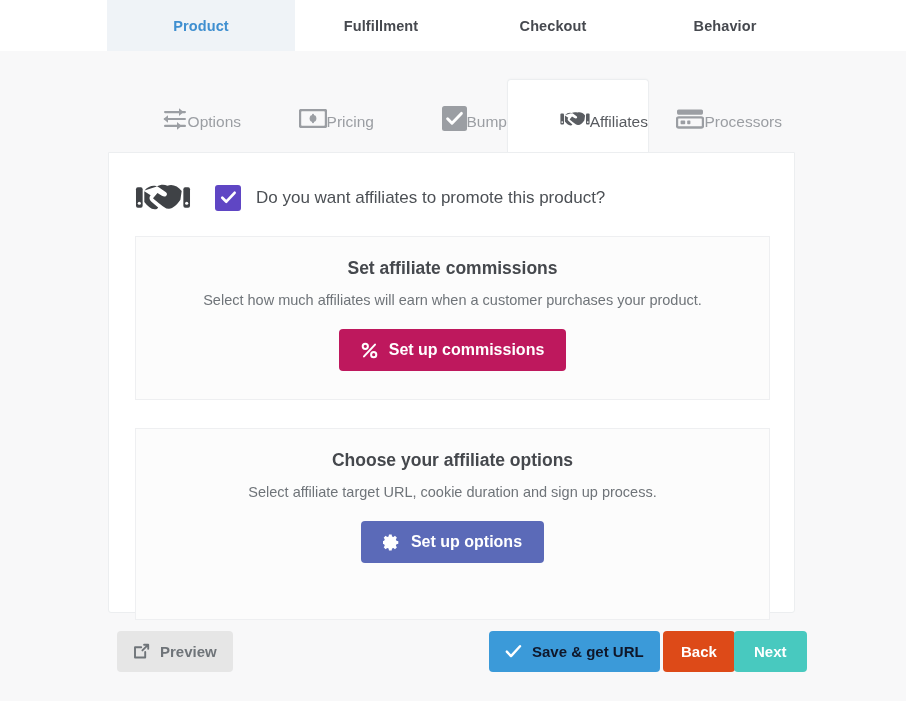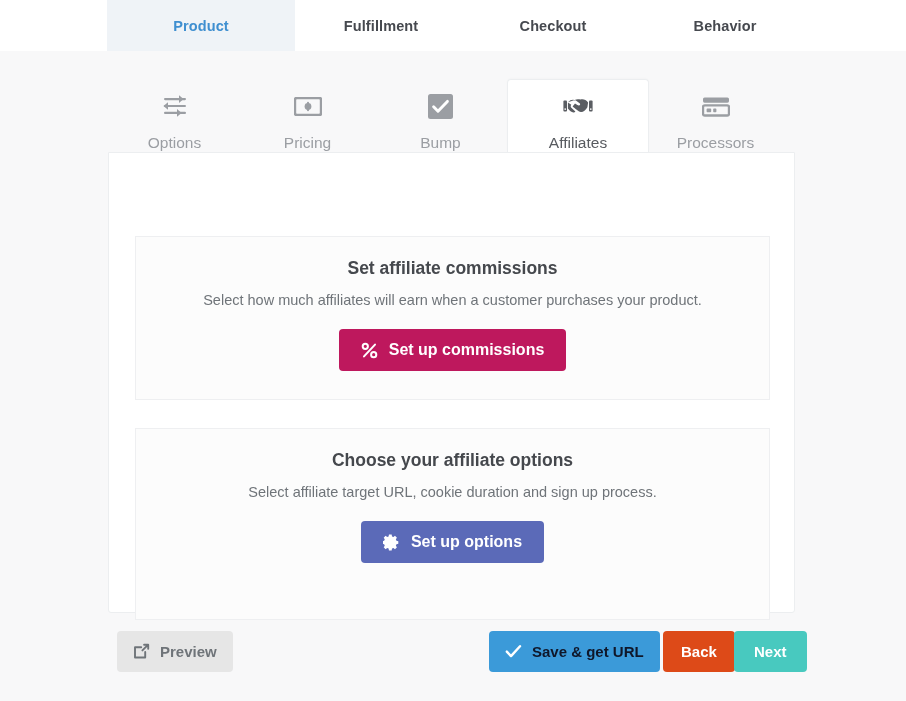--- a/index.html
+++ b/index.html
@@ -62,23 +62,23 @@
     position: absolute;
     left: 108px; top: 80px;
     width: 687px; height: 72px;
     display: flex;
     align-items: flex-end;
   }
   .subtab {
     width: 133px;
     height: 72px;
     display: flex;
-    flex-direction: column;
-    align-items: center;
-    justify-content: space-between;
+    flex-direction: row;
+    align-items: center;
+    justify-content: flex-end;
     padding-top: 12px;
     cursor: pointer;
     user-select: none;
   }
   .subtab .ico {
     height: 28px;
     display: flex;
     align-items: center;
     justify-content: center;
     margin-bottom: 7px;
@@ -325,20 +325,46 @@
           <rect x="11.2" y="12.6" width="3.2" height="3.6" rx="0.8" fill="#9b9ea3"></rect>
         </svg>
       </span>
       <span class="lbl">Processors</span>
     </div>
 
   </div>
 
   <div class="panel">
 
+    <div class="qrow">
+      <span class="handshake">
+        <svg width="56" height="37" viewBox="0 0 30 20">
+          <g fill="#3f4246">
+            <rect x="0.4" y="4.5" width="3.6" height="11" rx="1"></rect>
+            <circle cx="2.2" cy="13.1" r="0.85" fill="#ffffff"></circle>
+            <rect x="26" y="4.5" width="3.6" height="11" rx="1"></rect>
+            <circle cx="27.8" cy="13.1" r="0.85" fill="#ffffff"></circle>
+            <path d="M5 6.2 C7.5 3.4 10.5 3 12.9 4.6 L16.6 7.2 C17.4 7.8 17.3 8.9 16.5 9.3
+                     C15.8 9.7 15.1 9.5 14.4 9.1 L12 7.6 L9.6 10.4 C10.6 11.3 12.3 12.7 13.7 13.8
+                     C15.1 14.9 16.6 16.3 18.3 16.1 C20.4 15.9 22.6 13.9 24.4 11.2 L25.1 6.5
+                     C23 3.7 20 2.6 17.4 3.6 C15.6 2.9 13.4 3 11.7 4 Z"></path>
+            <path d="M4.9 6.6 L4.9 12.4 C6.5 14.6 8.5 16.2 10.4 16.4 C11.3 16.5 12 16.1 12.4 15.4
+                     L8.6 12.1 C7.5 11.2 7.4 9.8 8.3 8.8 Z"></path>
+          </g>
+        </svg>
+      </span>
+
+      <span class="cbox">
+        <svg width="17" height="17" viewBox="0 0 17 17">
+          <path d="M2.3 8.8 L6.3 12.7 L14.6 3.8" fill="none" stroke="#ffffff" stroke-width="2.7" stroke-linecap="round" stroke-linejoin="round"></path>
+        </svg>
+      </span>
+
+      <span class="qtext">Do you want affiliates to promote this product?</span>
+    </div>
 
     <div class="card one">
       <h3>Set affiliate commissions</h3>
       <p>Select how much affiliates will earn when a customer purchases your product.</p>
       <button class="bigbtn commissions">
         <span class="bi">
           <svg width="17" height="17" viewBox="0 0 17 17">
             <g stroke="#ffffff" stroke-width="2" fill="none" stroke-linecap="round">
               <line x1="14" y1="2.6" x2="3" y2="14.4"></line>
             </g>

